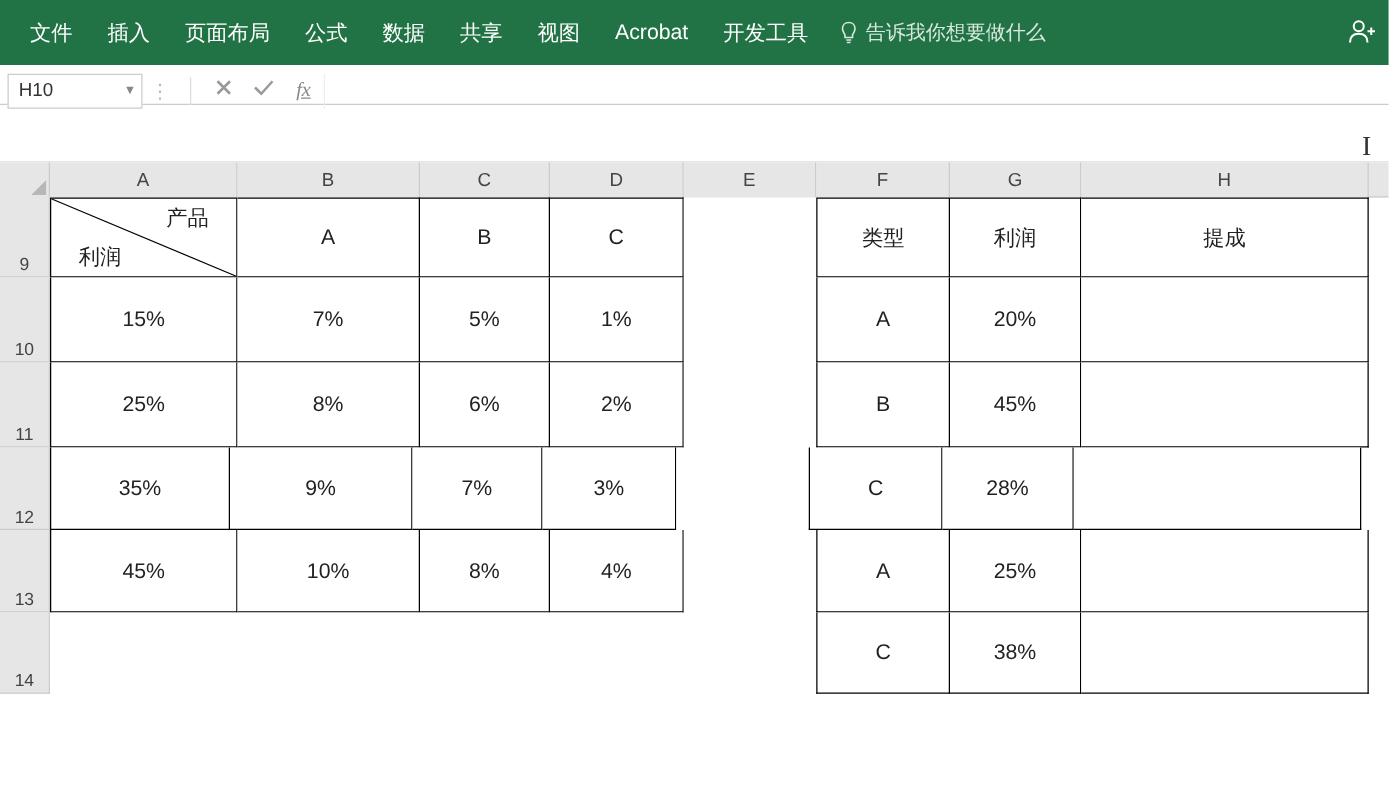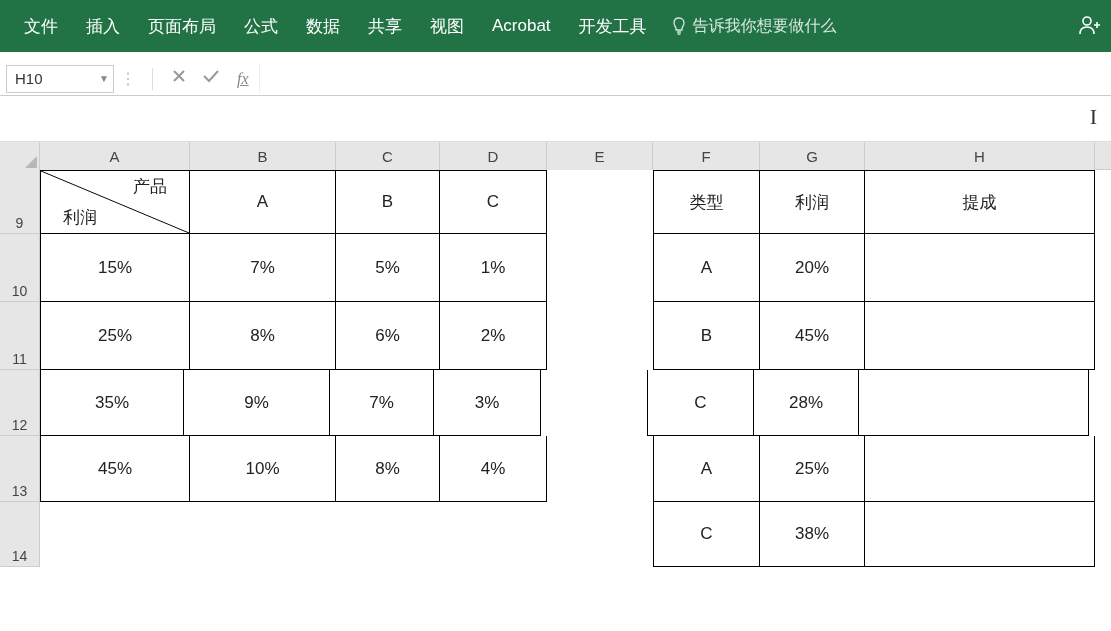--- a/index.html
+++ b/index.html
@@ -3,21 +3,21 @@
 <meta charset="utf-8">
 <style>
   * { box-sizing: border-box; margin: 0; padding: 0; }
   body { font-family: "Microsoft YaHei", Arial, sans-serif; font-size: 14px; background: #fff; width: 1111px; height: 631px; overflow: hidden; }
   
   .ribbon { background: #217346; height: 52px; display: flex; align-items: center; padding: 0 10px; color: #fff; }
   .ribbon-tab { padding: 16px 14px; height: 64px; display: flex; align-items: center; cursor: pointer; font-size: 17px; }
   .tellme { display: flex; align-items: center; padding: 0 10px; gap: 6px; color: #d8e8df; font-size: 16px; }
   .share-icon { margin-left: auto; }
   
-  .formula-bar { display: flex; align-items: center; height: 44px; border-bottom: 1px solid #ccc; background: #fff; padding-top: 10px; }
+  .formula-bar { display: flex; align-items: center; height: 32px; border-bottom: 1px solid #ccc; background: #fff; padding-top: 10px; }
   .name-box { width: 108px; height: 28px; border: 1px solid #ccc; display: flex; align-items: center; padding: 0 8px; margin-left: 6px; position: relative; background: #fff; font-size: 15px; color: #333; }
   .name-box .dd { position: absolute; right: 4px; color: #888; font-size: 10px; }
   .divider { width: 1px; height: 22px; background: #ddd; margin: 0 10px; }
   .dots { color: #bbb; font-size: 16px; padding: 0 6px; }
   .fb-btn { width: 32px; text-align: center; color: #888; font-size: 18px; cursor: pointer; }
   .fx { font-style: italic; font-family: 'Times New Roman', serif; color: #888; font-size: 16px; padding: 0 10px; text-decoration: underline; }
   .formula-input { flex: 1; height: 28px; border-left: 1px solid #eee; padding: 0 10px; }
   
   .sheet-area { position: relative; background: #fff; }
   

